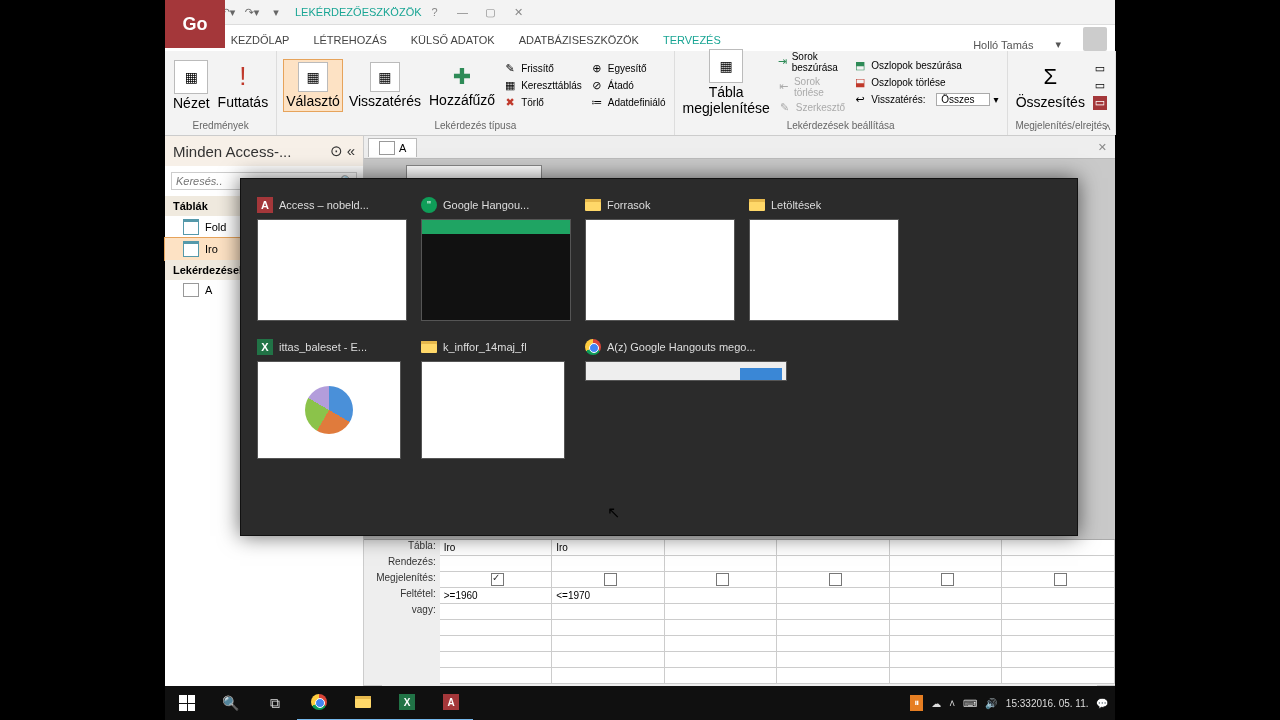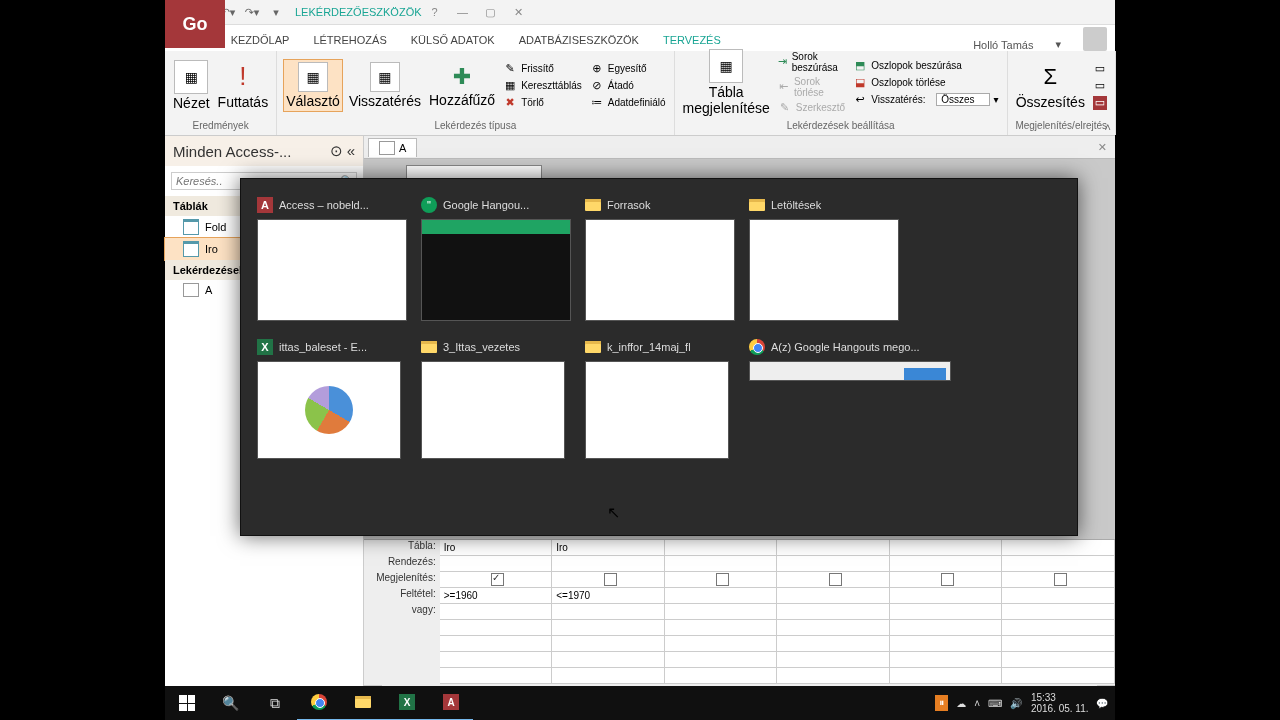--- a/index.html
+++ b/index.html
@@ -84,21 +84,21 @@
 .pieicon{width:48px;height:48px;border-radius:50%;background:conic-gradient(#4a90d9 0 120deg,#e07b3c 120deg 210deg,#8bc34a 210deg 300deg,#b39ddb 300deg 360deg)}
 .sitem.hang .thumb{background:#141414;position:relative}
 .hmsg{position:absolute;left:6px;top:6px;right:6px;height:12px;background:#3a87d6}
 
 .cursor{position:absolute;left:607px;top:503px;z-index:60;font-size:16px;color:#000}
 
 .taskbar{position:absolute;left:165px;bottom:0;width:950px;height:34px;background:#101010;display:flex;align-items:center;z-index:40}
 .taskbar .tbtn{width:44px;height:34px;display:flex;align-items:center;justify-content:center;color:#ddd;font-size:14px}
 .taskbar .tbtn.active{border-bottom:2px solid #76b9ed}
 .taskbar .tray{margin-left:auto;display:flex;align-items:center;gap:8px;color:#ddd;font-size:10px;padding-right:6px}
-.tray .clock{display:flex;flex-direction:column;align-items:flex-start;line-height:1.1}
+.tray .clock{display:flex;flex-direction:row;align-items:center;line-height:1.1}
 .winlogo{width:16px;height:16px;display:grid;grid-template-columns:1fr 1fr;grid-template-rows:1fr 1fr;gap:1px}
 .winlogo span{background:#fff}
 .chromeico{width:16px;height:16px;border-radius:50%;background:conic-gradient(#db4437 0 120deg,#0f9d58 120deg 240deg,#ffcd40 240deg 360deg);position:relative}
 .chromeico::after{content:"";position:absolute;left:4px;top:4px;width:8px;height:8px;background:#4285f4;border-radius:50%;border:1px solid #fff}
 .folderico{width:16px;height:12px;background:#ffd869;border-radius:1px;box-shadow:inset 0 3px 0 #e6b84c}
 .excelico{width:16px;height:16px;background:#217346;color:#fff;font-size:10px;display:flex;align-items:center;justify-content:center;font-weight:bold}
 .accessico{width:16px;height:16px;background:#a4373a;color:#fff;font-size:10px;display:flex;align-items:center;justify-content:center;font-weight:bold}
 .srow2 .sitem .thumb{height:96px;width:142px}
 </style>
 </head>
@@ -459,29 +459,20 @@
         </div>
       <div class="thumb pie">
           <div class="pieicon"></div>
         </div>
     </div>
     <div class="sitem">
       <div class="shdr">
           <span class="sico">
             <span class="folderico"></span>
           </span>
-          <span>3_Ittas_vezetes</span>
-        </div>
-      <div class="thumb expl"></div>
-    </div>
-    <div class="sitem">
-      <div class="shdr">
-          <span class="sico">
-            <span class="folderico"></span>
-          </span>
           <span>k_inffor_14maj_fl</span>
         </div>
       <div class="thumb expl"></div>
     </div>
     <div class="sitem hang" style="width:200px">
       <div class="shdr">
           <span class="sico">
             <span class="chromeico"></span>
           </span>
           <span>A(z) Google Hangouts mego...</span>

